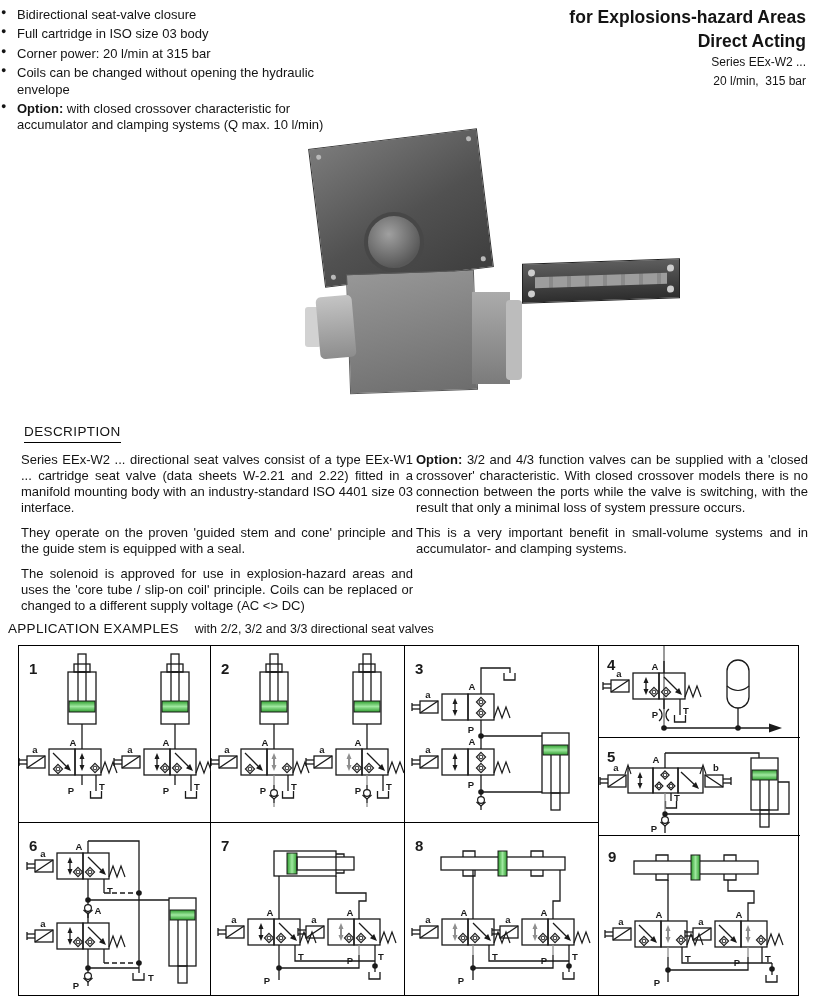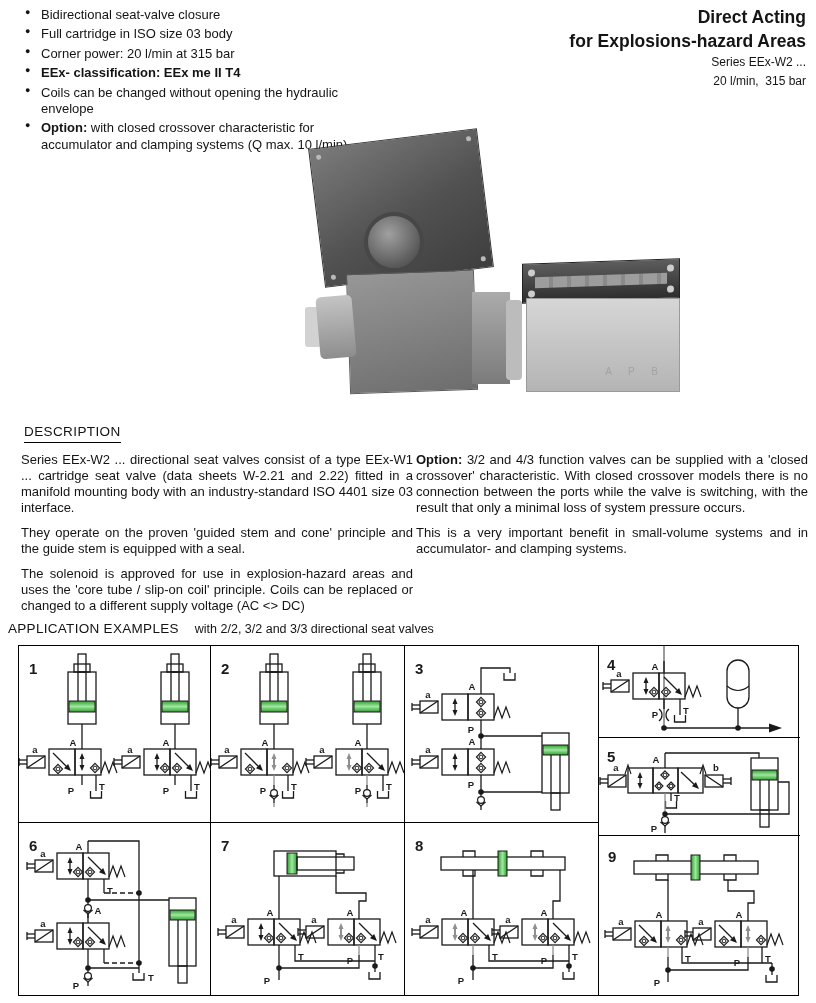--- a/index.html
+++ b/index.html
@@ -1,19 +1,19 @@
 <!DOCTYPE html>
 <html><head>
 <meta charset="utf-8">
 <style>
   html,body{margin:0;padding:0;background:#fff;}
   body{width:816px;height:1003px;position:relative;font-family:"Liberation Sans",sans-serif;color:#141414;overflow:hidden;}
   .abs{position:absolute;}
   
-  .bullets{left:24px;top:7px;width:340px;}
+  .bullets{left:0;top:7px;width:340px;}
   .bullets ul{list-style:none;margin:0;padding:0;}
   .bullets li{position:relative;padding-left:17px;font-size:13px;line-height:1.26;margin-bottom:3px;}
   .bullets li::before{content:"\25CF";position:absolute;left:1px;top:0px;font-size:9px;}
   .bullets li b{font-weight:bold;}
   
   .titleblock{right:10px;top:5px;width:440px;text-align:right;}
   .titleblock .tline{font-size:17.5px;font-weight:bold;line-height:1.38;}
   .titleblock .sline{font-size:12px;line-height:1.55;white-space:pre;}
   
   .deschead{left:24px;top:424px;font-size:13.5px;letter-spacing:.4px;border-bottom:1.3px solid #000;padding-bottom:3px;}
@@ -63,30 +63,29 @@
         <stop offset="1" stop-color="#2f9e2f"></stop>
     </linearGradient>
   </defs>
 </svg>
 
 <div class="abs bullets">
   <ul id="bullet-list">
       <li>Bidirectional seat-valve closure</li>
       <li>Full cartridge in ISO size 03 body</li>
       <li>Corner power: 20 l/min at 315 bar</li>
-      <li><b>EEx- classification: EEx me II T4</b></li>
       <li>Coils can be changed without opening the hydraulic envelope</li>
       <li><b>Option:</b> with closed crossover characteristic for accumulator and clamping systems (Q max. 10 l/min)</li>
     </ul>
 </div>
 
 <div class="abs titleblock">
   <div id="title-lines">
+      <div class="tline">for Explosions-hazard Areas</div>
       <div class="tline">Direct Acting</div>
-      <div class="tline">for Explosions-hazard Areas</div>
     </div>
   <div id="subtitle-lines">
       <div class="sline">Series EEx-W2 ...</div>
       <div class="sline">20 l/min,  315 bar</div>
     </div>
 </div>
 
 <div class="abs photo">
   <div class="jbox">
     <i style="left:6px;top:6px"></i>
@@ -99,23 +98,20 @@
   <div class="tip"></div>
   <div class="nut"></div>
   <div class="neck"></div>
   <div class="collar"></div>
   <div class="plate">
     <i style="left:5px;top:5px"></i>
       <i style="right:5px;top:5px"></i>
       <i style="left:5px;bottom:5px"></i>
       <i style="right:5px;bottom:5px"></i>
     <span class="strip"></span>
-  </div>
-  <div class="block">
-    <span class="marking">A P B</span>
   </div>
 </div>
 
 <div class="abs deschead">DESCRIPTION</div>
 <div class="abs col col1" id="desc-col1">
     <p>Series EEx-W2 ... directional seat valves consist of a type EEx-W1 ... cartridge seat valve (data sheets W-2.21 and 2.22) fitted in a manifold mounting body with an industry-standard ISO 4401 size 03 interface.</p>
     <p>They operate on the proven 'guided stem and cone' principle and the guide stem is equipped with a seal.</p>
     <p>The solenoid is approved for use in explosion-hazard areas and uses the 'core tube / slip-on coil' principle.  Coils can be replaced or changed to a different supply voltage (AC &lt;&gt; DC)</p>
   </div>
 <div class="abs col col2" id="desc-col2">

